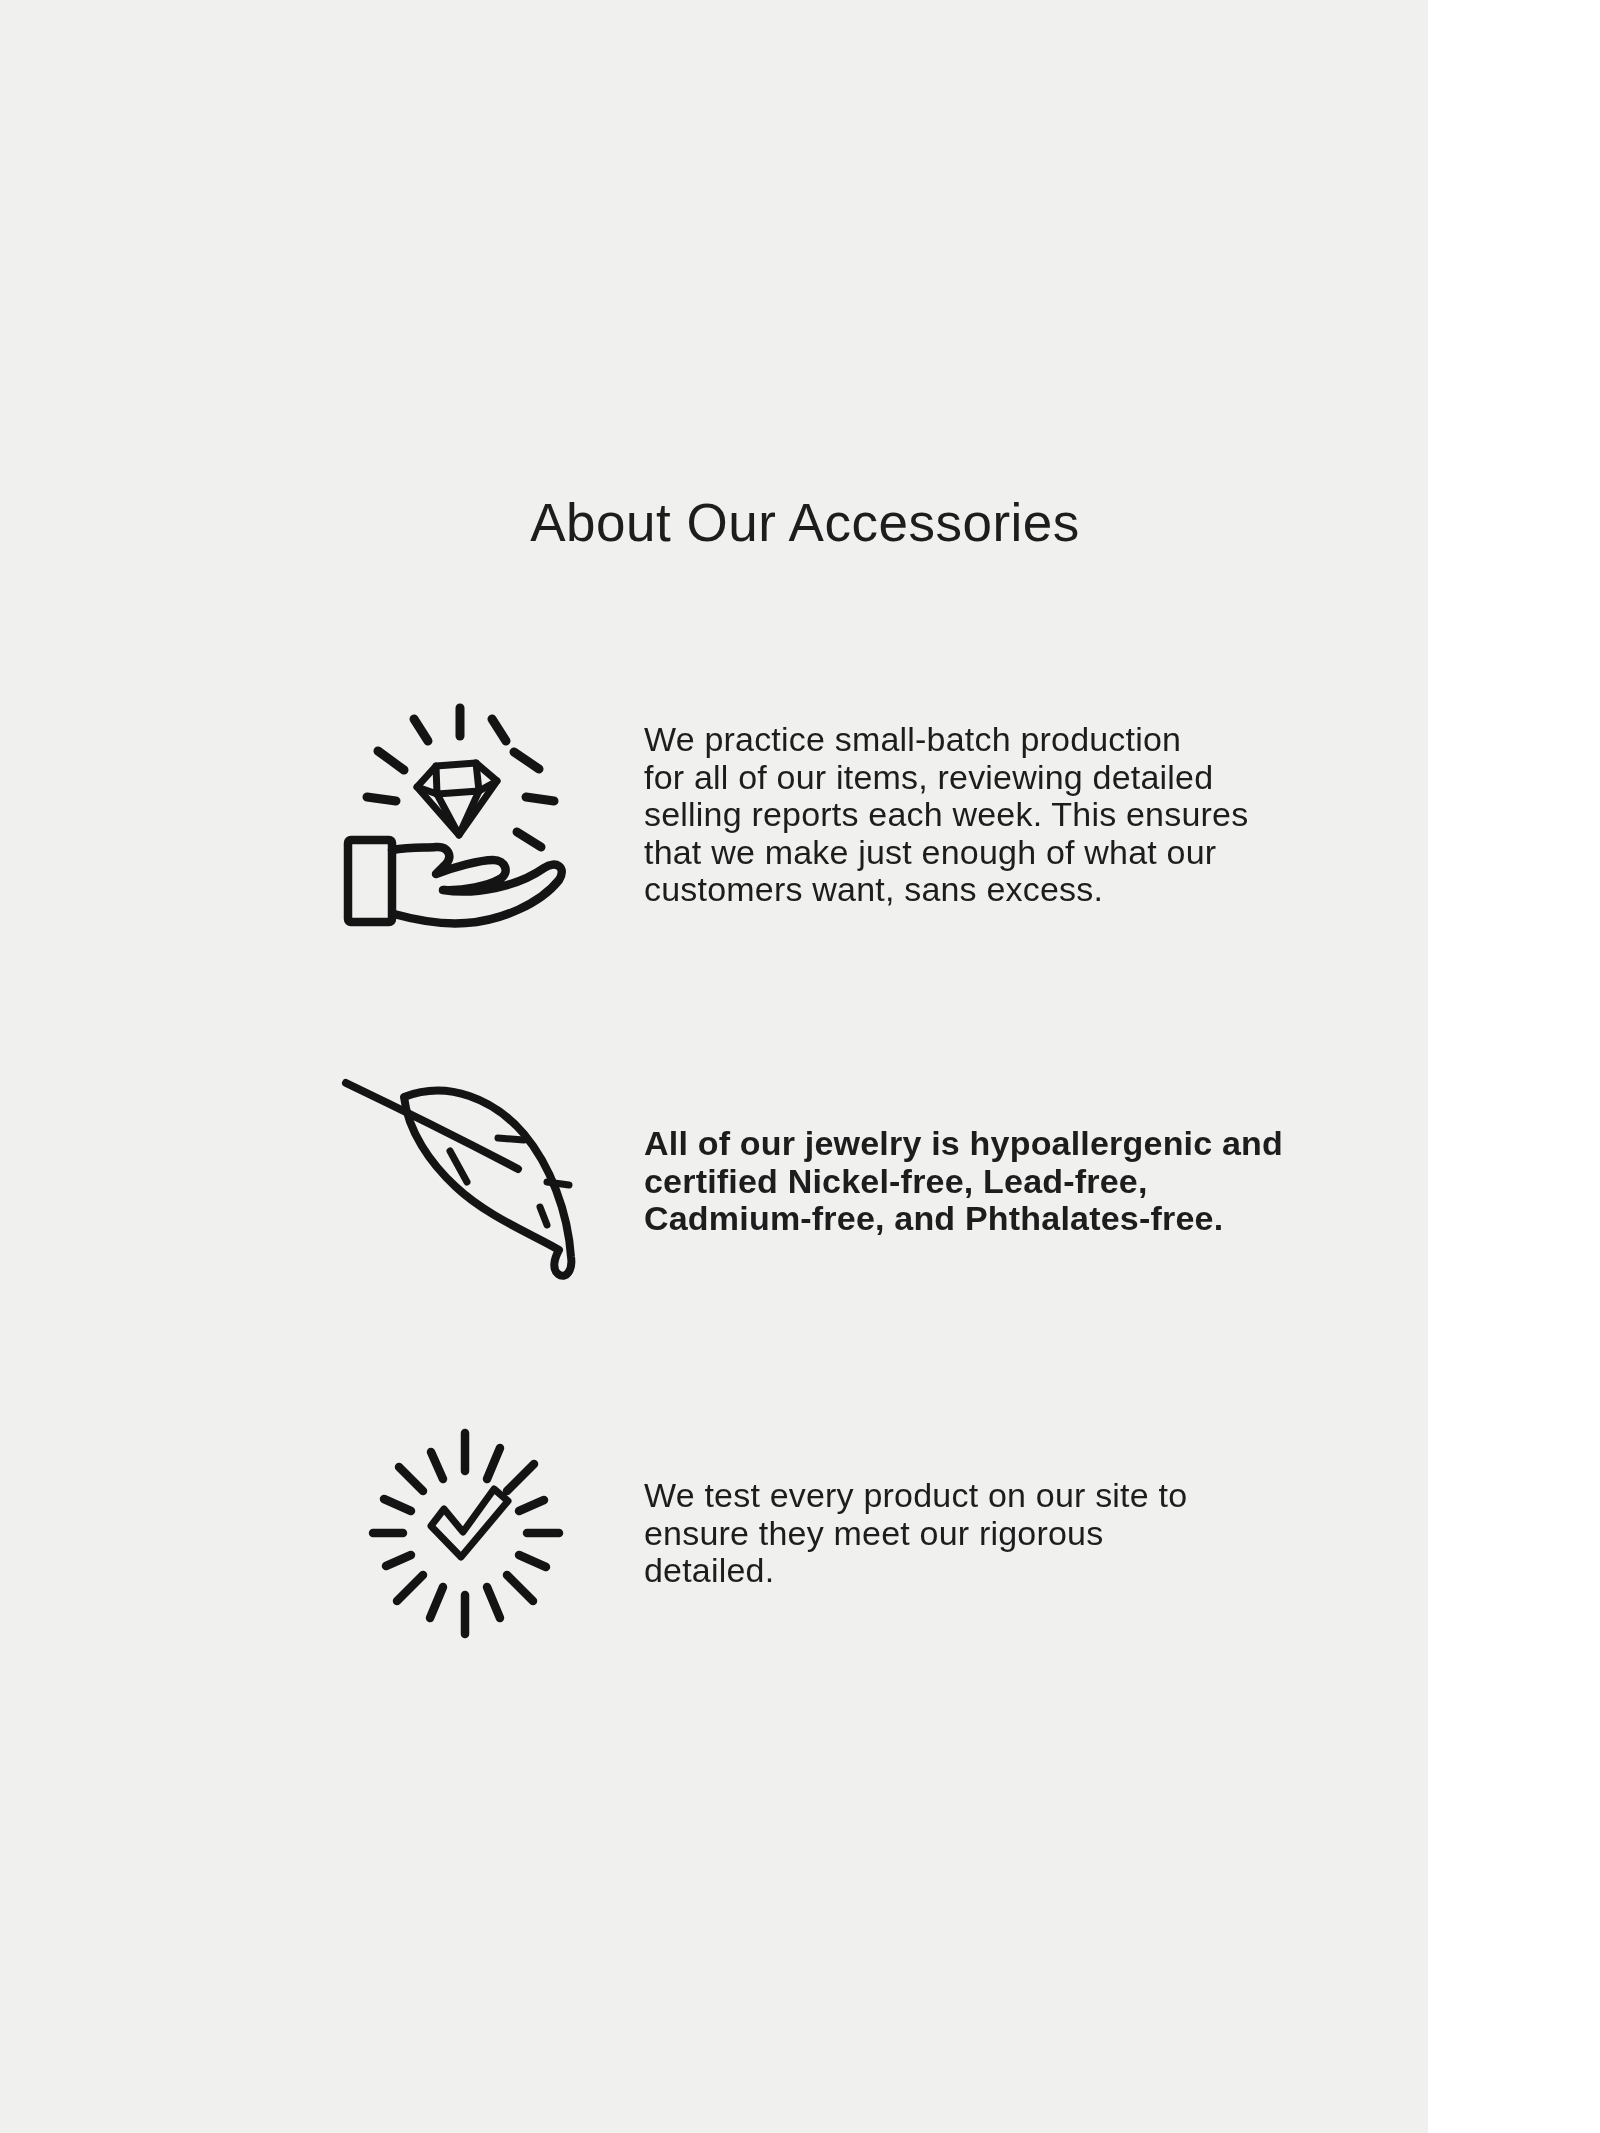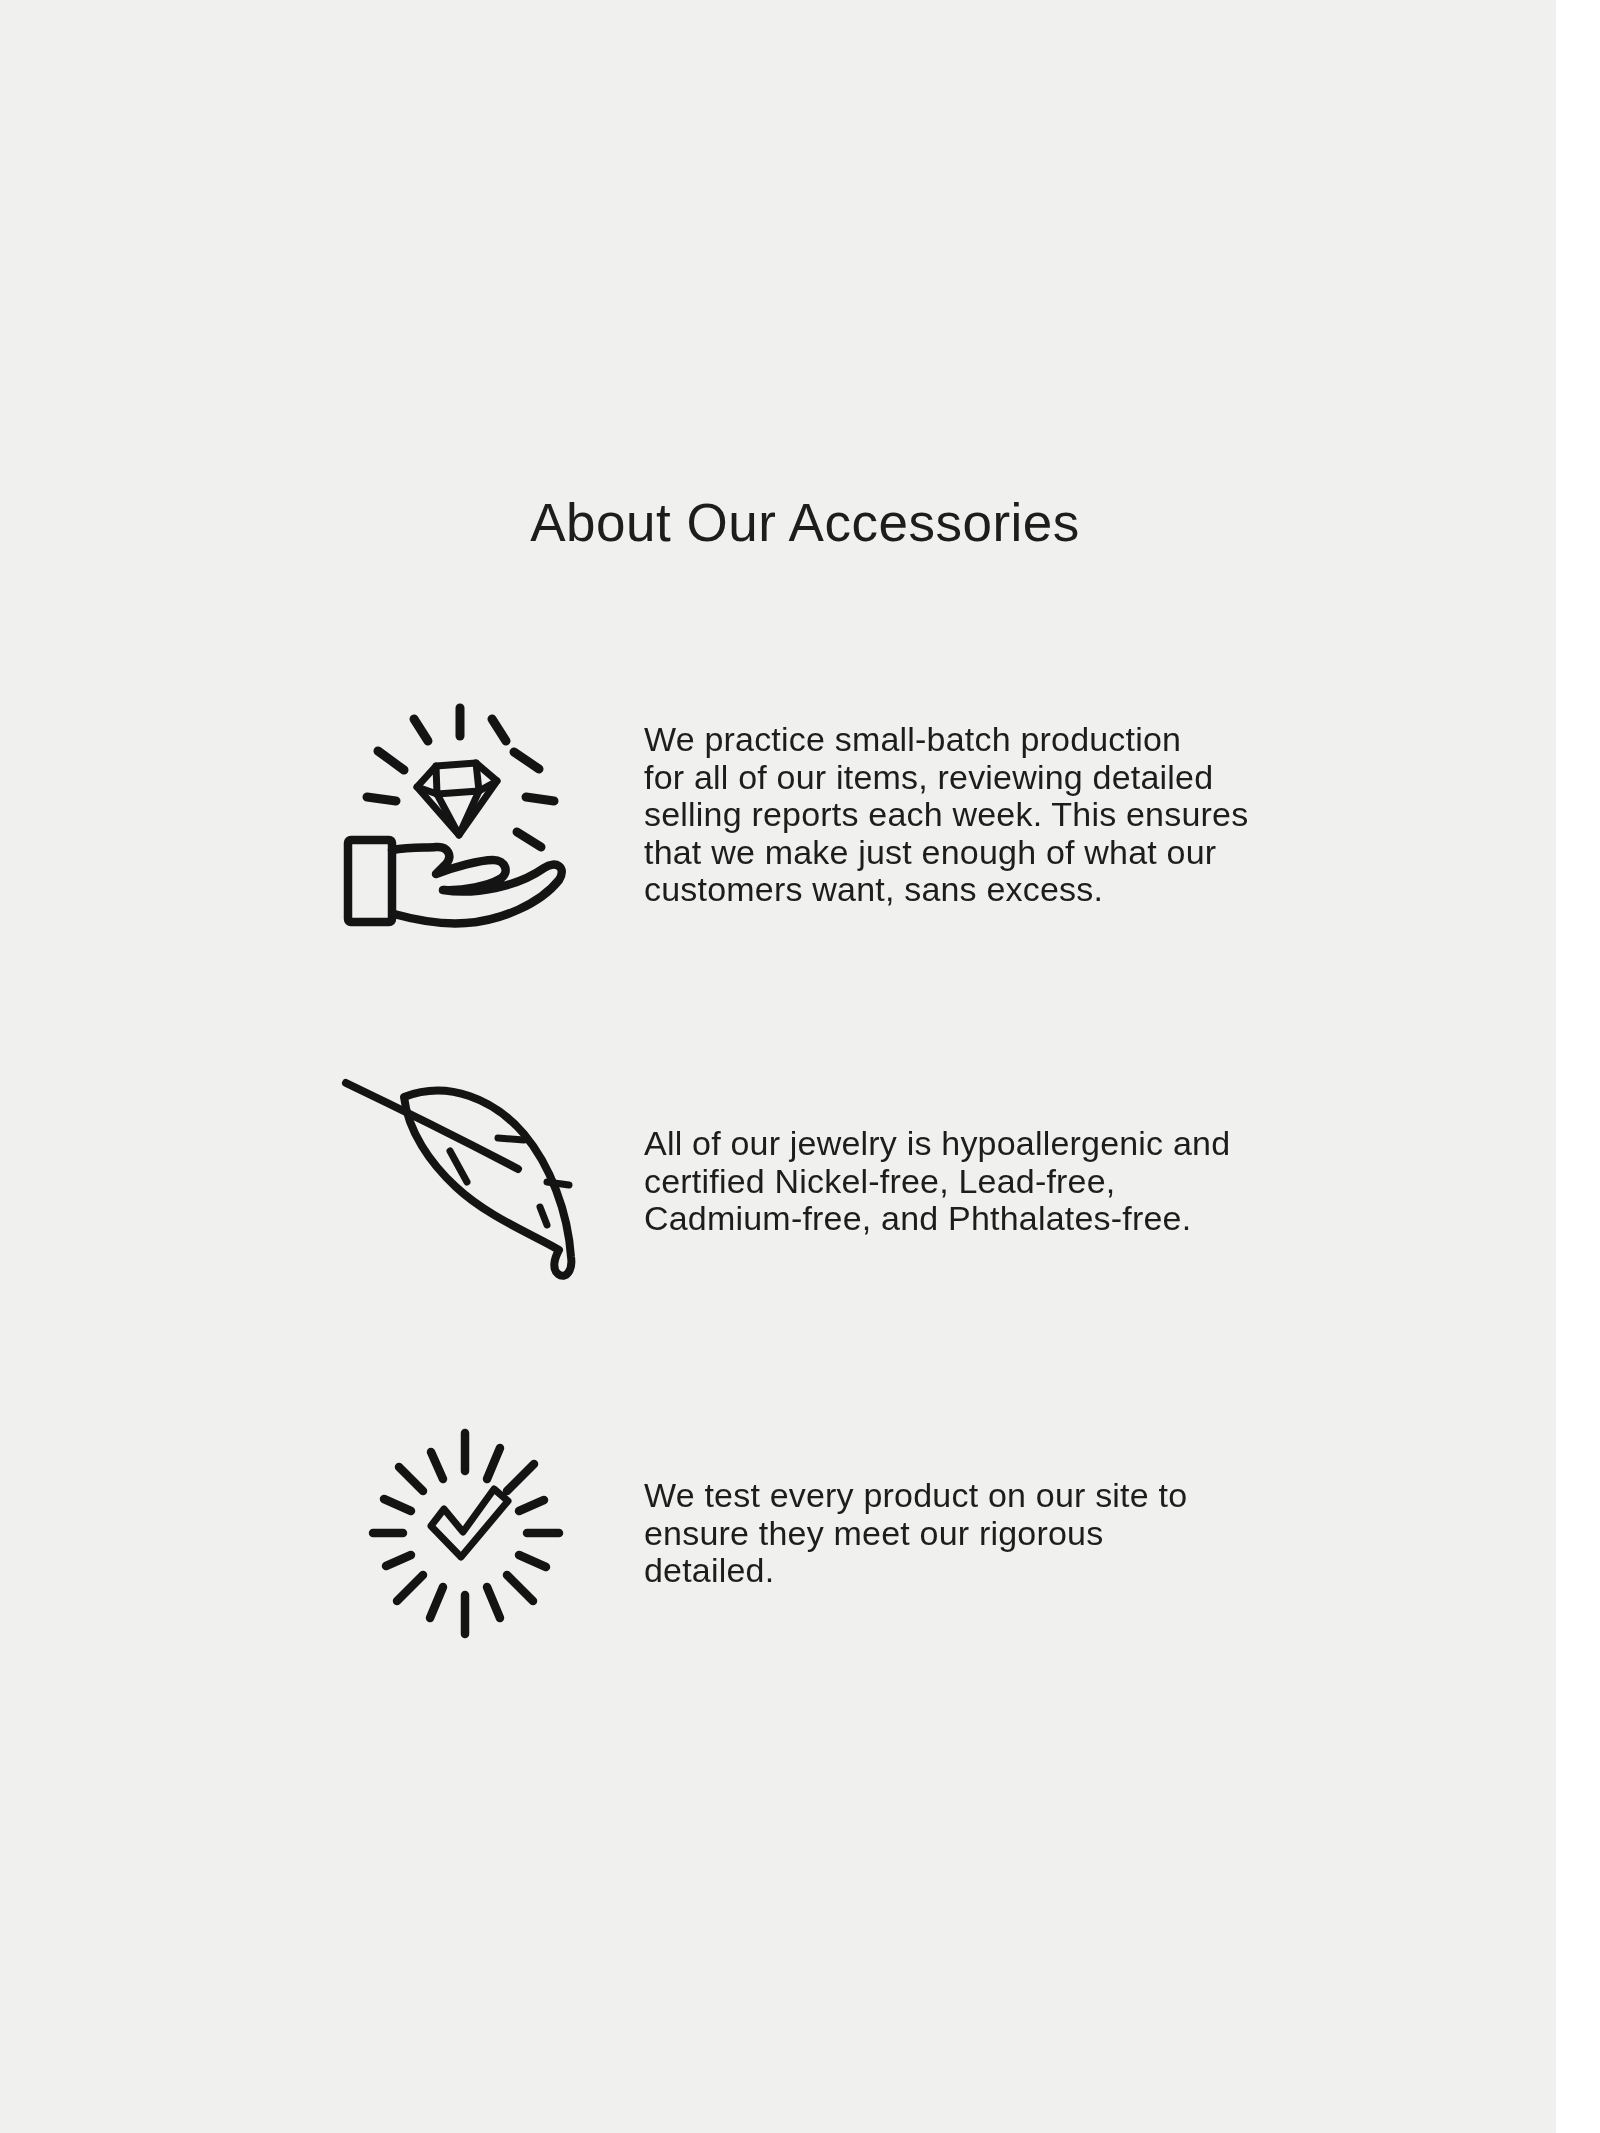--- a/index.html
+++ b/index.html
@@ -1,18 +1,18 @@
 <!DOCTYPE html>
 <html style="--bg: #f0f0ee; --text: #1d1d1d; --icon: #141414;"><head>
 <meta charset="utf-8">
 <style>
   html, body { margin: 0; padding: 0; }
   .page {
     position: relative;
-    width: 1556px;
+    width: 1428px;
     height: 2133px;
     background: var(--bg, #f0f0ee);
     font-family: "Liberation Sans", "DejaVu Sans", sans-serif;
     color: var(--text, #1d1d1d);
     overflow: hidden;
   }
   .title {
     position: absolute;
     top: 492px;
     left: 0;
@@ -28,21 +28,21 @@
     position: absolute;
     left: 335px;
     top: 695px;
     width: 960px;
   }
   .feature-row {
     display: flex;
     align-items: center;
   }
   .feature-row.row-1 { height: 240px; margin-bottom: 143px; }
-  .feature-row.row-2 { height: 207px; margin-bottom: 121px; }
+  .feature-row.row-2 { height: 207px; margin-bottom: 121px; font-weight: bold; }
   .feature-row.row-3 { height: 255px; }
   .icon-box {
     width: 260px;
     flex: 0 0 260px;
     display: flex;
     align-items: center;
     justify-content: center;
   }
   .icon-box svg { display: block; }
   .icon-stroke {

